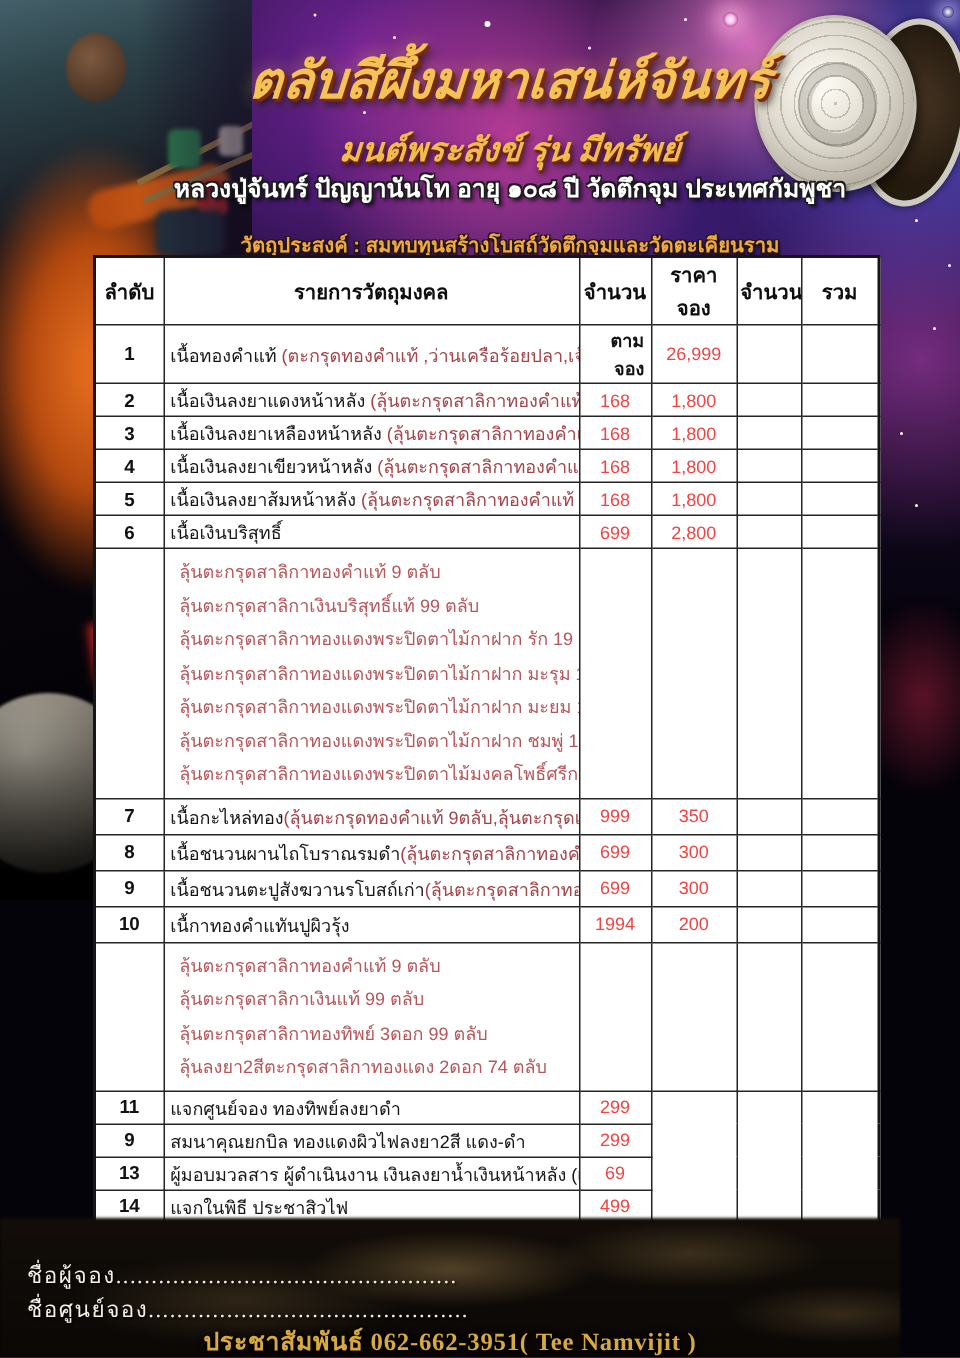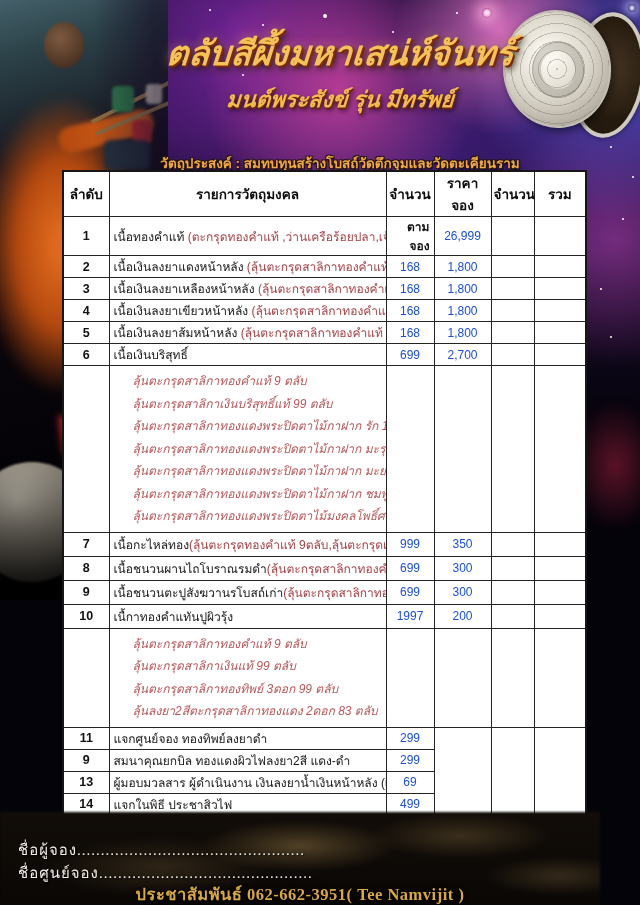--- a/index.html
+++ b/index.html
@@ -86,24 +86,24 @@
   .tbl-wrap{position:absolute;left:62px;top:170px;width:564px;}
   table.order{border-collapse:collapse;table-layout:fixed;width:523px;background:#fff;
     border:2px solid #161616;}
   table.order th,table.order td{border:1px solid #242424;padding:0 4px;overflow:hidden;}
   table.order th{height:26px;font-size:13.5px;font-weight:bold;color:#0d0d0d;text-align:center;padding:0 2px;}
   table.order tbody tr{height:22px;}
   table.order tbody tr.mid{height:24px;}
   td.c-no{text-align:center;font-weight:bold;font-size:12.5px;color:#111;}
   td.c-desc{font-size:12px;color:#161616;white-space:pre;padding-left:6px;}
   td.c-desc .red{color:#a2444a;}
-  td.c-num{text-align:center;font-size:12px;color:#1d4ed8;}
+  td.c-num{text-align:center;font-size:12px;color:#ef4444;}
   td.c-num.bold{font-weight:bold;color:#111;text-align:right;}
   tr.sub-row td{vertical-align:middle;}
-  tr.sub-row td.c-desc{padding:4px 4px 4px 23px;font-style:italic;}
+  tr.sub-row td.c-desc{padding:4px 4px 4px 10px;}
   .sub-line{color:#b5565a;font-size:12px;line-height:22.5px;white-space:pre;}
 
   
   .total-bar{position:absolute;left:394px;top:816px;width:189px;height:25px;background:#fff;
     display:flex;align-items:center;padding-left:10px;box-sizing:border-box;
     font-size:13px;font-weight:bold;color:#111;}
 
   
   .bg-bottom{position:absolute;left:0;top:812px;width:600px;height:93px;
     background:
@@ -147,20 +147,21 @@
     <div class="redcloth"></div>
   </div>
 
   <div class="amulet">
     <div class="back"></div>
     <div class="front"></div>
   </div>
 
   <div class="hdr title">ตลับสีผึ้งมหาเสน่ห์จันทร์</div>
   <div class="hdr subtitle">มนต์พระสังข์ รุ่น มีทรัพย์</div>
+  <div class="hdr line3">หลวงปู่จันทร์ ปัญญานันโท อายุ ๑๐๘ ปี วัดตึกจุม ประเทศกัมพูชา</div>
   <div class="hdr line4">วัตถุประสงค์ : สมทบทุนสร้างโบสถ์วัดตึกจุมและวัดตะเคียนราม</div>
 
   <div class="tbl-wrap">
     <table class="order" id="order-table">
       <colgroup>
         <col style="width:46px">
           <col style="width:277px">
           <col style="width:48px">
         <col style="width:57px">
           <col style="width:43px">
@@ -214,21 +215,21 @@
             <td class="c-desc"><span>เนื้อเงินลงยาส้มหน้าหลัง </span><span class="red">(ลุ้นตะกรุดสาลิกาทองคำแท้ 9 ตลับ)</span></td>
             <td class="c-num">168</td>
             <td class="c-num">1,800</td>
             <td class="c-num"></td>
             <td class="c-num"></td>
           </tr>
           <tr>
             <td class="c-no">6</td>
             <td class="c-desc"><span>เนื้อเงินบริสุทธิ์</span></td>
             <td class="c-num">699</td>
-            <td class="c-num">2,700</td>
+            <td class="c-num">2,800</td>
             <td class="c-num"></td>
             <td class="c-num"></td>
           </tr>
           <tr class="sub-row" style="height: 160px;">
             <td class="c-no"></td>
             <td class="c-desc"><div class="sub-line">ลุ้นตะกรุดสาลิกาทองคำแท้ 9 ตลับ</div><div class="sub-line">ลุ้นตะกรุดสาลิกาเงินบริสุทธิ์แท้ 99 ตลับ</div><div class="sub-line">ลุ้นตะกรุดสาลิกาทองแดงพระปิดตาไม้กาฝาก รัก 19 ตลับ</div><div class="sub-line">ลุ้นตะกรุดสาลิกาทองแดงพระปิดตาไม้กาฝาก มะรุม 19 ตลับ</div><div class="sub-line">ลุ้นตะกรุดสาลิกาทองแดงพระปิดตาไม้กาฝาก มะยม 19 ตลับ</div><div class="sub-line">ลุ้นตะกรุดสาลิกาทองแดงพระปิดตาไม้กาฝาก ชมพู่ 19 ตลับ</div><div class="sub-line">ลุ้นตะกรุดสาลิกาทองแดงพระปิดตาไม้มงคลโพธิ์ศรีกลางวัด 19 ตลับ</div></td>
             <td class="c-num"></td>
             <td class="c-num"></td>
             <td class="c-num"></td>
             <td class="c-num"></td>
@@ -253,28 +254,28 @@
             <td class="c-no">9</td>
             <td class="c-desc"><span>เนื้อชนวนตะปูสังฆวานรโบสถ์เก่า</span><span class="red">(ลุ้นตะกรุดสาลิกาทองคำแท้ 9 ตลับ)</span></td>
             <td class="c-num">699</td>
             <td class="c-num">300</td>
             <td class="c-num"></td>
             <td class="c-num"></td>
           </tr>
           <tr class="mid">
             <td class="c-no">10</td>
             <td class="c-desc"><span>เนื้กาทองคำแทันปูผิวรุ้ง</span></td>
-            <td class="c-num">1997</td>
+            <td class="c-num">1994</td>
             <td class="c-num">200</td>
             <td class="c-num"></td>
             <td class="c-num"></td>
           </tr>
           <tr class="sub-row" style="height: 97px;">
             <td class="c-no"></td>
-            <td class="c-desc"><div class="sub-line">ลุ้นตะกรุดสาลิกาทองคำแท้ 9 ตลับ</div><div class="sub-line">ลุ้นตะกรุดสาลิกาเงินแท้ 99 ตลับ</div><div class="sub-line">ลุ้นตะกรุดสาลิกาทองทิพย์ 3ดอก 99 ตลับ</div><div class="sub-line">ลุ้นลงยา2สีตะกรุดสาลิกาทองแดง 2ดอก 83 ตลับ</div></td>
+            <td class="c-desc"><div class="sub-line">ลุ้นตะกรุดสาลิกาทองคำแท้ 9 ตลับ</div><div class="sub-line">ลุ้นตะกรุดสาลิกาเงินแท้ 99 ตลับ</div><div class="sub-line">ลุ้นตะกรุดสาลิกาทองทิพย์ 3ดอก 99 ตลับ</div><div class="sub-line">ลุ้นลงยา2สีตะกรุดสาลิกาทองแดง 2ดอก 74 ตลับ</div></td>
             <td class="c-num"></td>
             <td class="c-num"></td>
             <td class="c-num"></td>
             <td class="c-num"></td>
           </tr>
           <tr>
             <td class="c-no">11</td>
             <td class="c-desc"><span>แจกศูนย์จอง ทองทิพย์ลงยาดำ</span></td>
             <td class="c-num">299</td>
             <td class="c-num" rowspan="6"></td>

